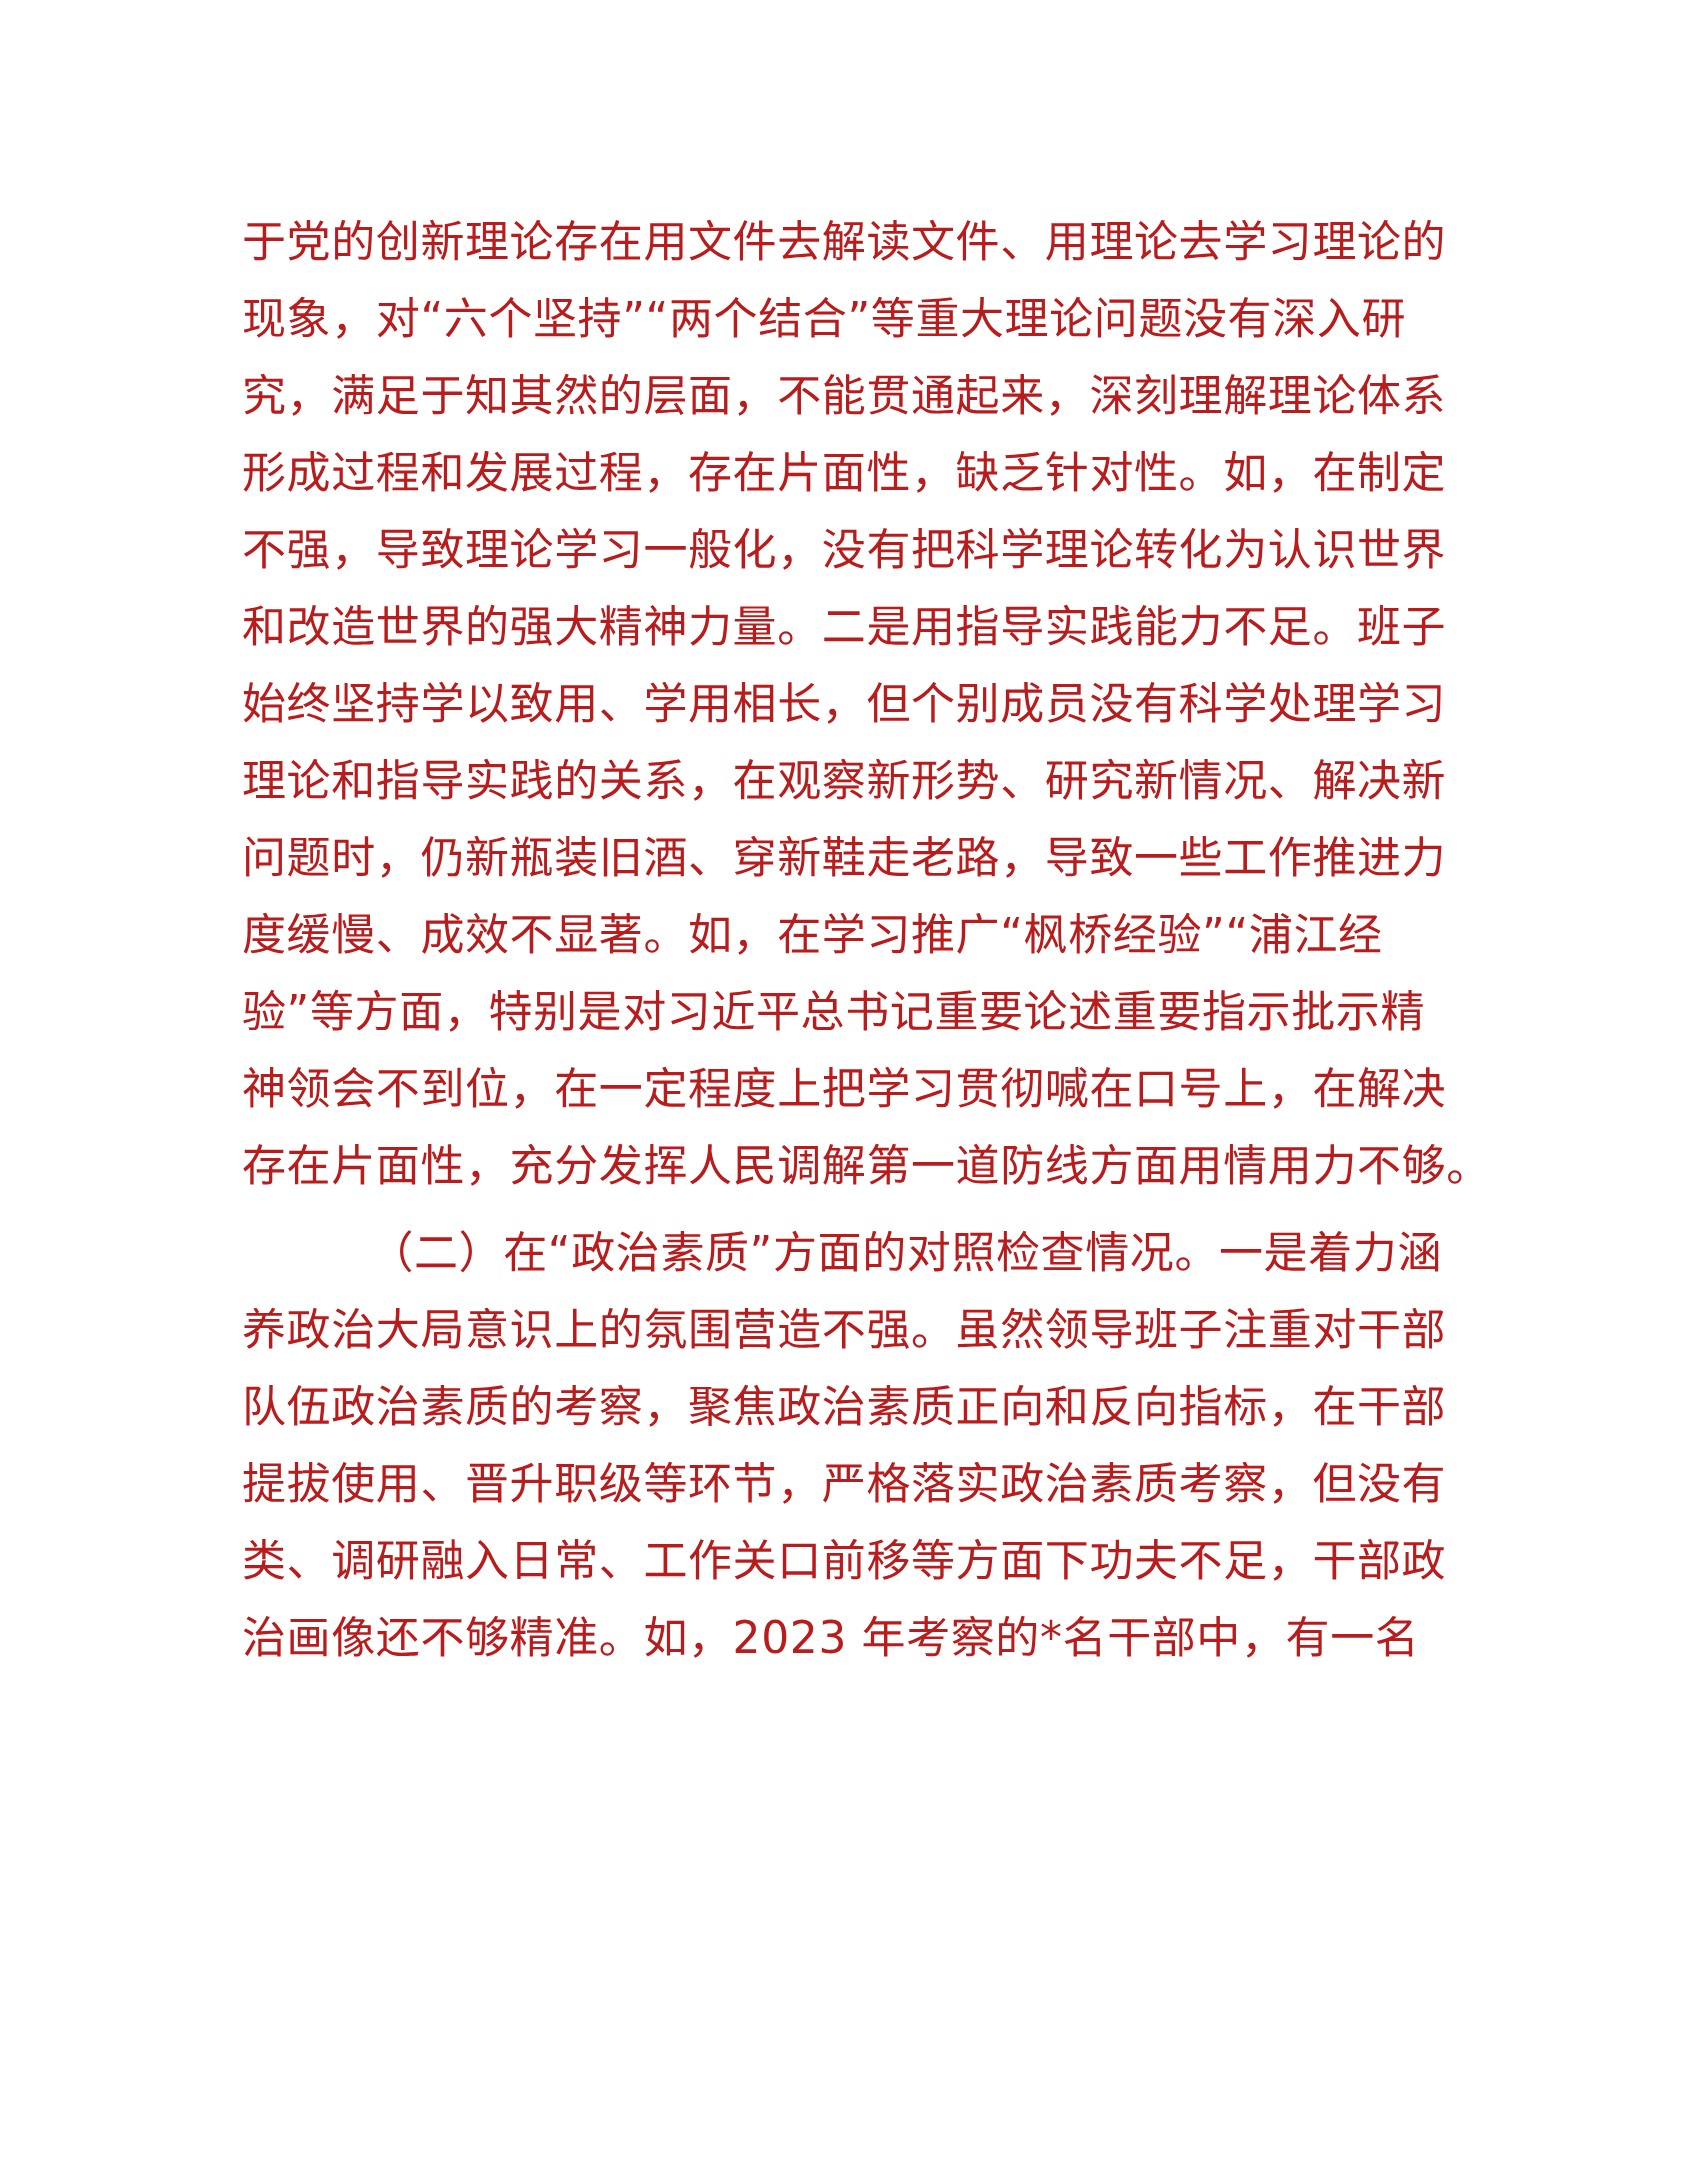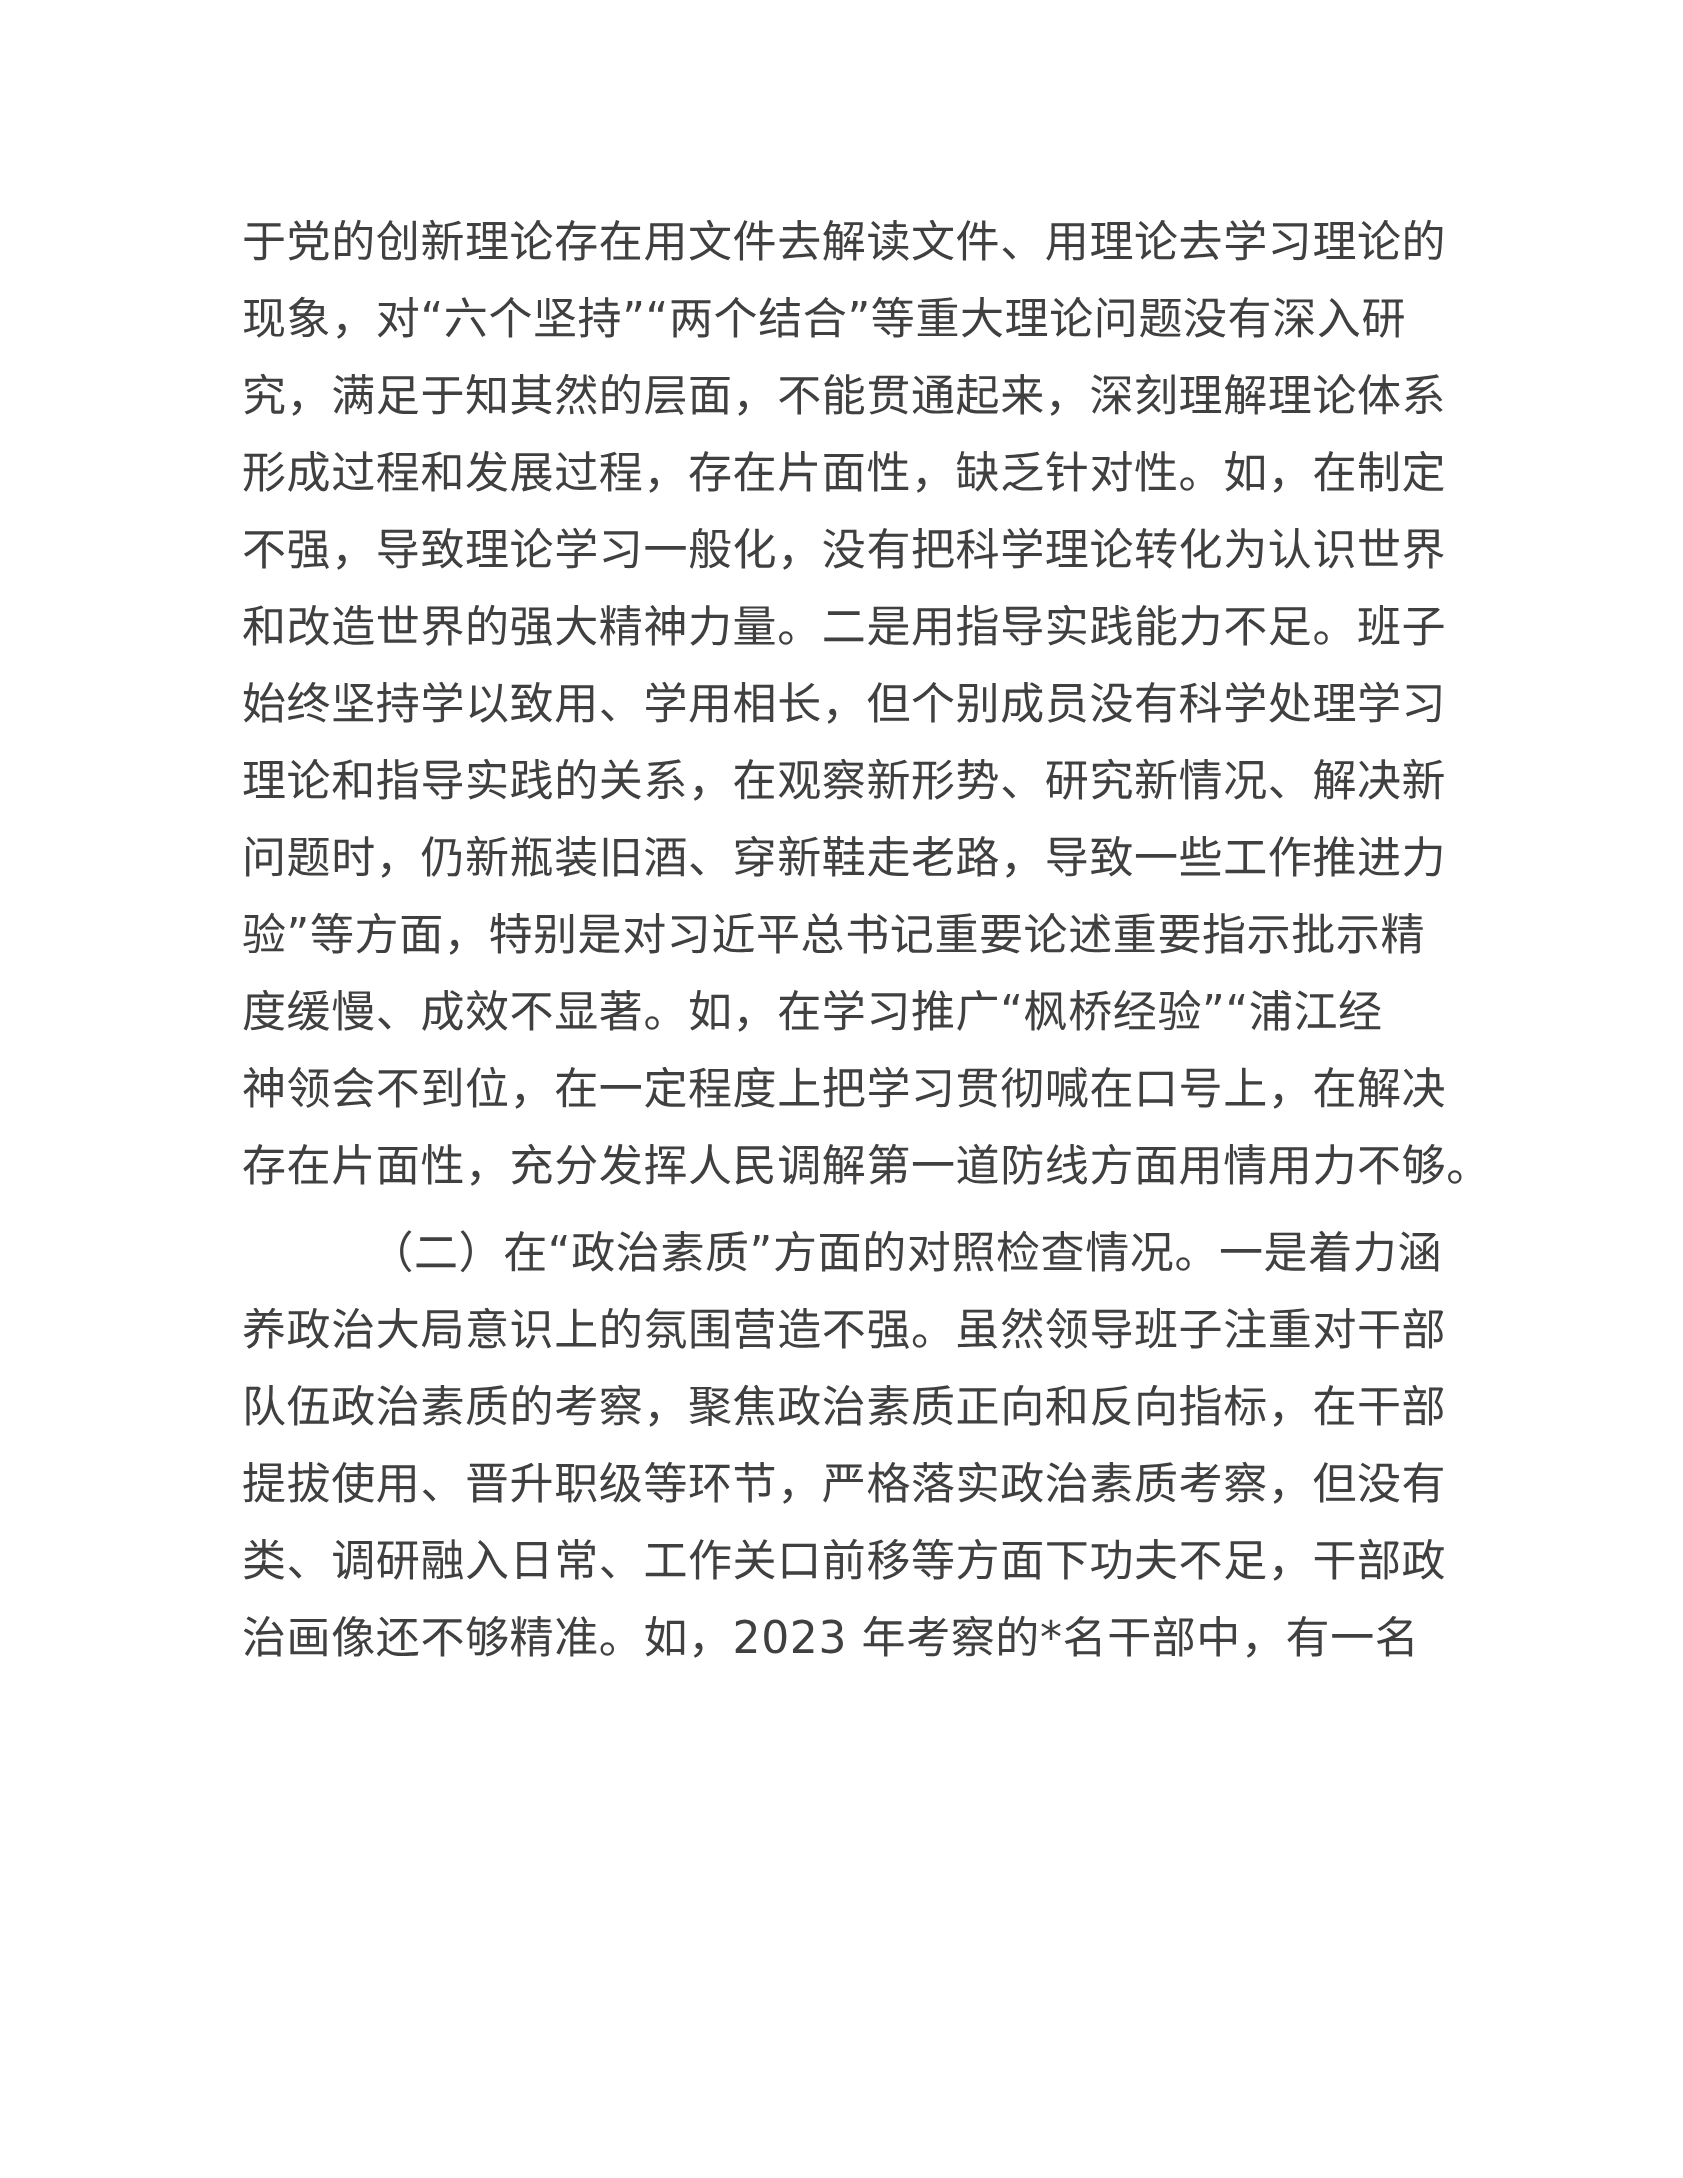--- a/index.html
+++ b/index.html
@@ -42,33 +42,33 @@
   }
   .indent-first .text-line:first-child {
     text-indent: 88px;
     text-align: right;
   }
 </style>
 </head>
 <body style="background: rgb(255, 255, 255);">
 
 <div class="page">
-  <div class="doc-body" style="color: #404040;">
+  <div class="doc-body" style="color: #b91c1c;">
       <div class="paragraph">
         <div class="text-line">于党的创新理论存在用文件去解读文件、用理论去学习理论的</div>
         <div class="text-line">现象，对“六个坚持”“两个结合”等重大理论问题没有深入研</div>
         <div class="text-line">究，满足于知其然的层面，不能贯通起来，深刻理解理论体系</div>
         <div class="text-line">形成过程和发展过程，存在片面性，缺乏针对性。如，在制定</div>
         <div class="text-line">不强，导致理论学习一般化，没有把科学理论转化为认识世界</div>
         <div class="text-line">和改造世界的强大精神力量。二是用指导实践能力不足。班子</div>
         <div class="text-line">始终坚持学以致用、学用相长，但个别成员没有科学处理学习</div>
         <div class="text-line">理论和指导实践的关系，在观察新形势、研究新情况、解决新</div>
         <div class="text-line">问题时，仍新瓶装旧酒、穿新鞋走老路，导致一些工作推进力</div>
+        <div class="text-line">度缓慢、成效不显著。如，在学习推广“枫桥经验”“浦江经</div>
         <div class="text-line">验”等方面，特别是对习近平总书记重要论述重要指示批示精</div>
-        <div class="text-line">度缓慢、成效不显著。如，在学习推广“枫桥经验”“浦江经</div>
         <div class="text-line">神领会不到位，在一定程度上把学习贯彻喊在口号上，在解决</div>
         <div class="text-line">存在片面性，充分发挥人民调解第一道防线方面用情用力不够。</div>
       </div>
       <div class="paragraph indent-first">
         <div class="text-line">（二）在“政治素质”方面的对照检查情况。一是着力涵</div>
         <div class="text-line">养政治大局意识上的氛围营造不强。虽然领导班子注重对干部</div>
         <div class="text-line">队伍政治素质的考察，聚焦政治素质正向和反向指标，在干部</div>
         <div class="text-line">提拔使用、晋升职级等环节，严格落实政治素质考察，但没有</div>
         <div class="text-line">类、调研融入日常、工作关口前移等方面下功夫不足，干部政</div>
         <div class="text-line">治画像还不够精准。如，2023 年考察的*名干部中，有一名</div>

